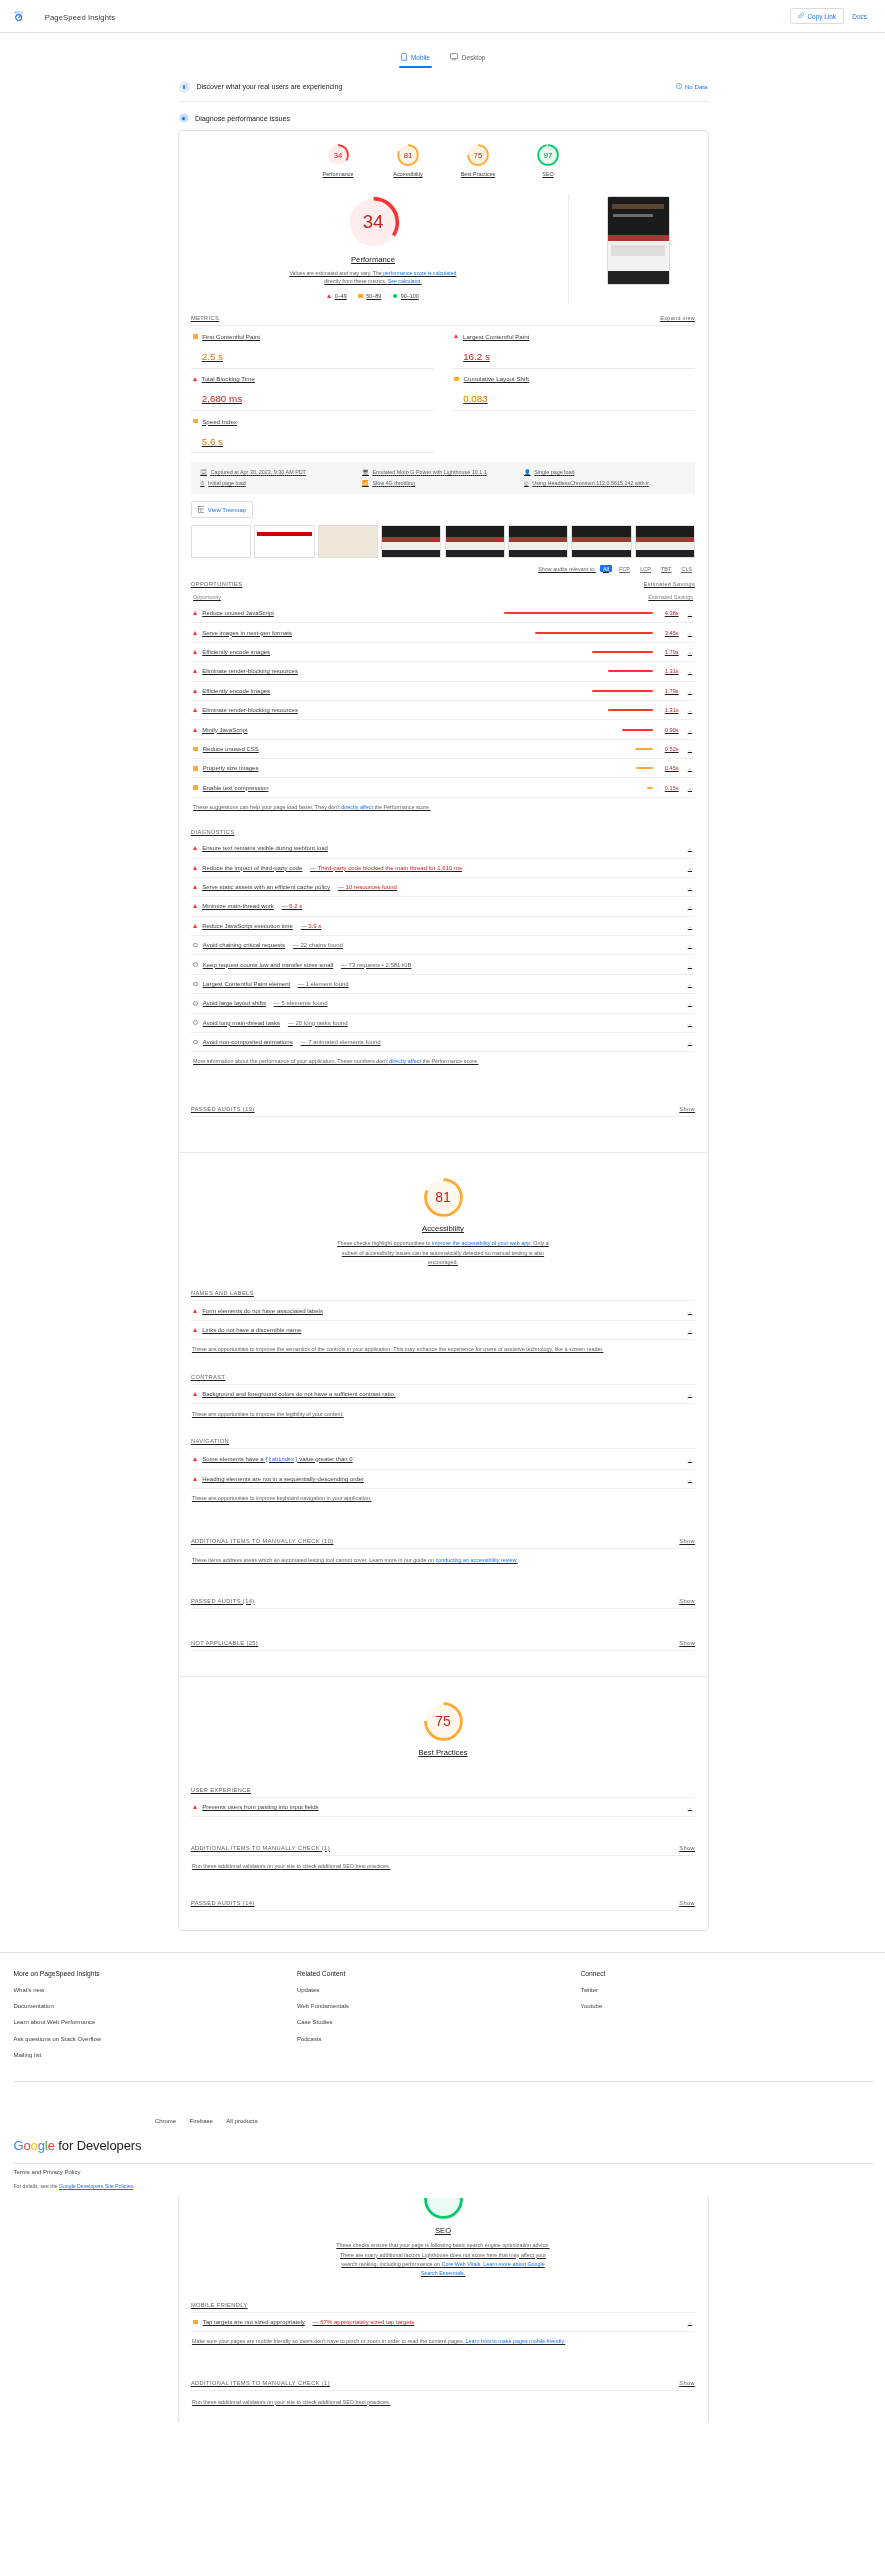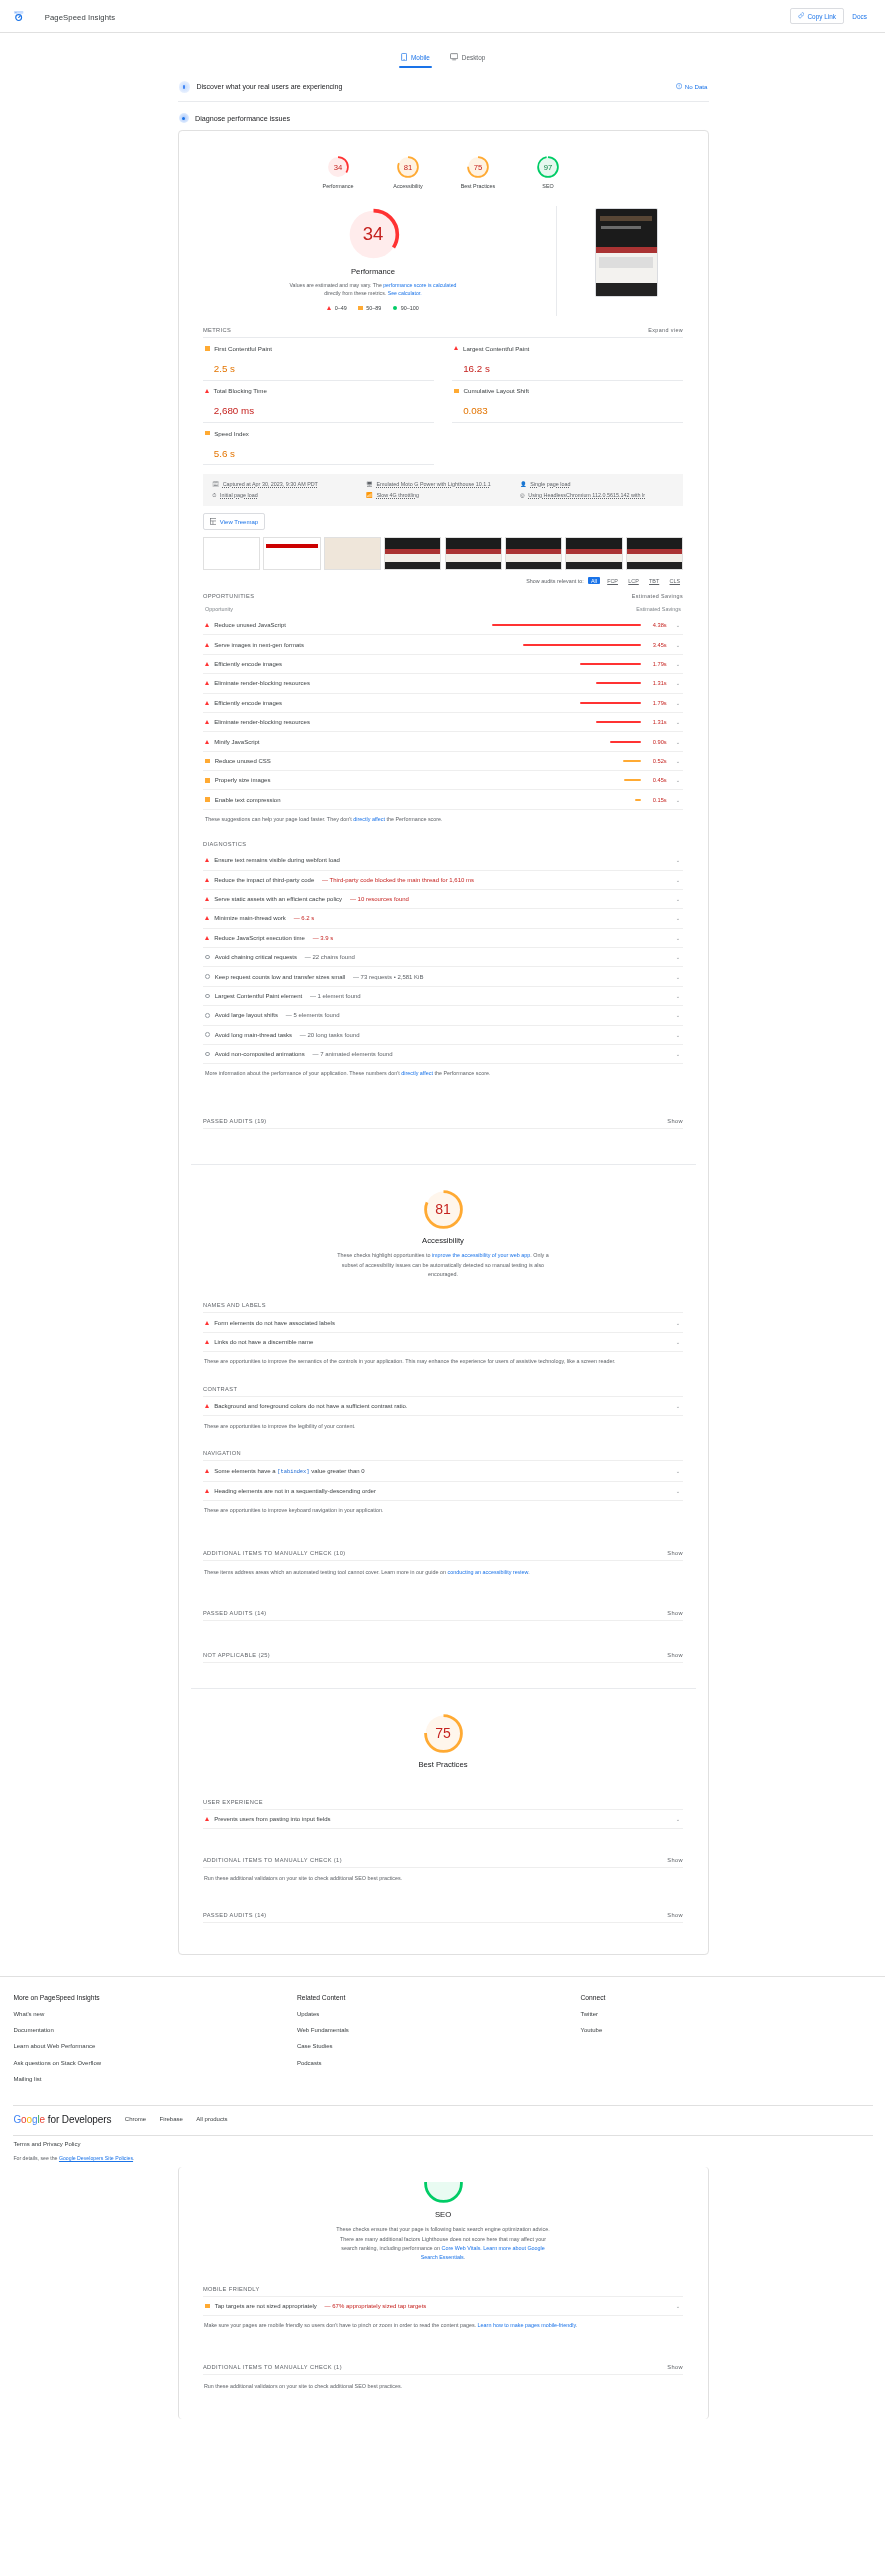--- a/index.html
+++ b/index.html
@@ -66,21 +66,21 @@
   
   .lh-head { display: flex; align-items: center; gap: 6.2px; margin: 11.3px 0 6.2px 1px; }
   .lh-icon {
     width: 10.3px; height: 10.3px; border-radius: 50%;
     background: radial-gradient(circle,#a8c7fa 0%, #e3eefe 75%);
     display:flex;align-items:center;justify-content:center;
   }
   .lh-icon i { width:3.1px;height:3.1px;border-radius:50%;background:#1a73e8; }
   .lh-title { font-size: 7.2px; color: #202124; }
 
-  .lh-card { border: 0.5px solid #e0e0e0; border-radius: 4.1px; padding: 12px; }
+  .lh-card { border: 0.5px solid #e0e0e0; border-radius: 4.1px; padding: 0; text-decoration: underline; }
 
   
   .mini-gauges { display: flex; justify-content: center; gap: 32px; padding: 12.4px 0 7.2px; }
   .mini-g { text-align: center; width: 38px; }
   .mini-ring { width: 24px; height: 24px; margin: 0 auto 4.1px; position: relative; }
   .mini-num { position: absolute; inset: 0; display: flex; align-items: center; justify-content: center; font-size: 7.7px; }
   .mini-label { font-size: 5.4px; color: #3c4043; }
 
   
   .big-wrap { display: flex; padding: 9.3px 0 3.1px; }
@@ -176,21 +176,21 @@
   .blurb { font-size:5.4px; color:#5f6368; text-align:left; padding: 6.2px 1px 18.5px; }
   .code { font-family:"Liberation Mono", monospace; color:#1967d2; font-size:5.4px; }
 
   
   .footer { border-top:0.5px solid #e0e0e0; margin-top: 20.6px; padding: 17.5px 13.4px 5.2px; }
   .f-cols { display:flex; }
   .f-col { width: 33%; }
   .f-col h4 { font-size: 6.7px; font-weight: normal; color:#202124; margin-bottom: 9.3px; }
   .f-col a { display:block; font-size: 6px; color:#3c4043; margin-bottom: 10.3px; }
   .f-bar { border-top:0.5px solid #e0e0e0; margin: 7.2px 13.4px 0; padding: 8.2px 0; display:flex; align-items:center; gap: 13.4px; }
-  .g4d { font-size: 10px; letter-spacing:-0.1px; }
+  .g4d { font-size: 13px; letter-spacing:-0.1px;margin-top:48px; }
   .g4d .b{color:#4285f4}.g4d .r{color:#ea4335}.g4d .y{color:#fbbc05}.g4d .g{color:#34a853}
   .f-bar a { font-size: 6px; color:#3c4043; }
   .f-legal { padding: 2.1px 13.4px 5.2px; }
   .f-legal .t { font-size: 6px; color:#3c4043; padding: 5.2px 0 8.2px; }
   .f-legal .d { font-size: 5.2px; color:#5f6368; }
   .f-legal .d a { text-decoration: underline; }
 
   .seo-ring-clip { height: 24px; overflow:hidden; }
 </style>
 </head>

